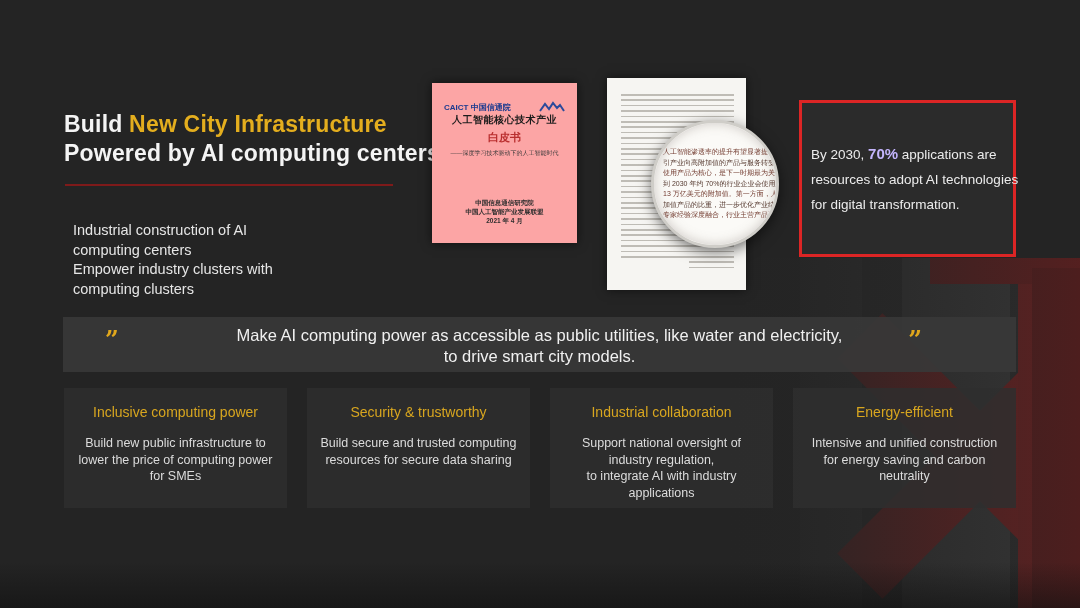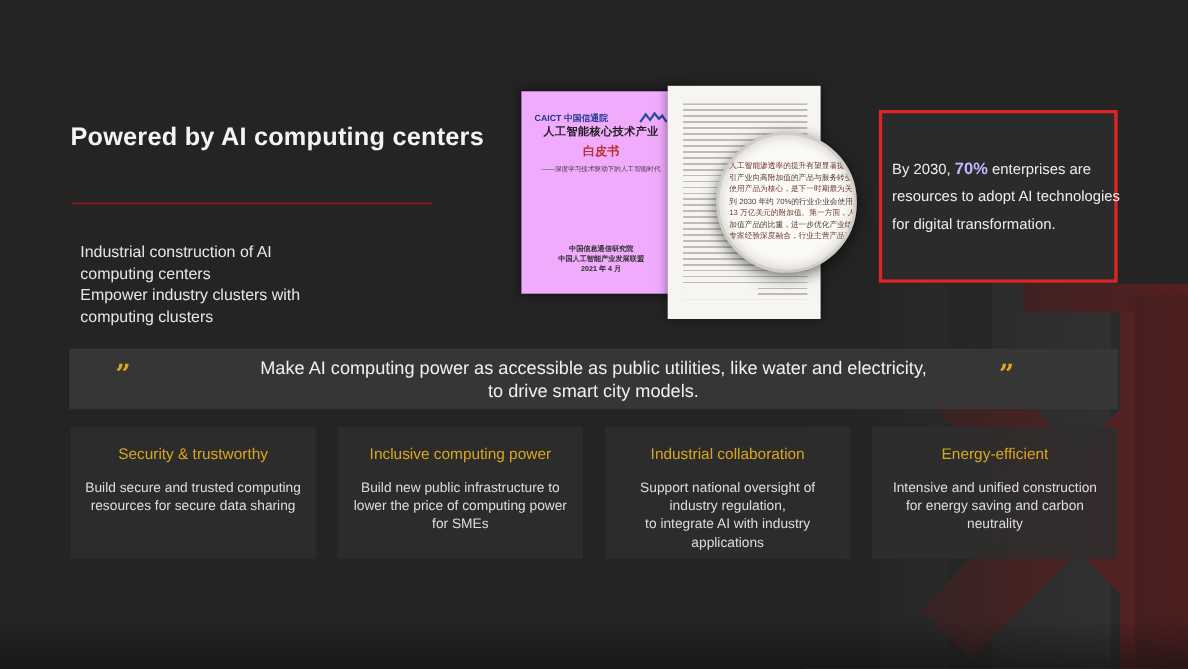--- a/index.html
+++ b/index.html
@@ -26,22 +26,22 @@
     background:linear-gradient(180deg,rgba(18,18,18,0) 0%,rgba(14,14,14,.55) 100%);}
   
   .title{position:absolute;left:64px;top:110px;z-index:2;}
   .t1,.t2{font-size:23px;font-weight:bold;line-height:29px;color:#f4f4f4;letter-spacing:.2px;}
   .gold{color:#e4ae1e;}
   .divider{position:absolute;left:1px;top:74px;width:328px;height:2px;background:#7e1a1a;}
   
   .intro{position:absolute;left:73px;top:221px;width:238px;z-index:2;
     font-size:14.5px;line-height:19.5px;color:#e6e6e6;}
   
-  .cover{position:absolute;left:474px;top:83px;width:145px;height:184px;z-index:2;
-    background:#f0abfc;box-shadow:0 0 10px rgba(0,0,0,.6);color:#222;}
+  .cover{position:absolute;left:432px;top:83px;width:145px;height:160px;z-index:2;
+    background:#fca5a5;box-shadow:0 0 10px rgba(0,0,0,.6);color:#222;}
   .cover-logos{display:flex;justify-content:space-between;align-items:center;padding:18px 12px 0 12px;}
   .caict{font-size:8px;font-weight:bold;color:#1b3a8f;white-space:nowrap;}
   .aiia{width:26px;height:12px;}
   .cover-title{text-align:center;}
   .ct1{font-size:10px;font-weight:bold;color:#1c1c1c;letter-spacing:.5px;}
   .ct2{font-size:11px;font-weight:bold;color:#b92e2e;margin-top:3px;}
   .ct3{font-size:6px;color:#3a3a3a;margin-top:4px;}
   .cover-footer{position:absolute;left:0;right:0;bottom:18px;text-align:center;
     font-size:6.5px;line-height:9px;color:#2e2e2e;font-weight:bold;}
   
@@ -97,20 +97,21 @@
     <div class="red-frame"></div>
     <div class="x-leg a"></div>
     <div class="x-leg b"></div>
     <div class="red-strip2"></div>
     <div class="red-strip"></div>
     <div class="shade"></div>
   </div>
   <div class="bg-bottom"></div>
 
   <header class="title">
+    <div class="t1"><span>Build </span><span class="gold">New City Infrastructure</span></div>
     <div class="t2">Powered by AI computing centers</div>
     <div class="divider"></div>
   </header>
 
   <div class="intro">
     <div>Industrial construction of AI computing centers</div>
     <div>Empower industry clusters with computing clusters</div>
   </div>
 
   <div class="cover">
@@ -142,42 +143,42 @@
       <div class="mag-line">引产业向高附加值的产品与服务转变，一</div>
       <div class="mag-line">使用产品为核心，是下一时期最为关键的</div>
       <div class="mag-line">到 2030 年约 70%的行业企业会使用人工智能</div>
       <div class="mag-line">13 万亿美元的附加值。第一方面，人工智能</div>
       <div class="mag-line">加值产品的比重，进一步优化产业结构，人工</div>
       <div class="mag-line">专家经验深度融合，行业主营产品和运行方式</div>
     </div>
   </div>
 
   <div class="callout">
-    <div class="c-line"><span>By 2030, </span><span class="stat">70%</span><span> enterprises are</span></div>
+    <div class="c-line"><span>By 2030, </span><span class="stat">70%</span><span> applications are</span></div>
     <div class="c-line">resources to adopt AI technologies</div>
     <div class="c-line">for digital transformation.</div>
   </div>
 
   <div class="quote">
     <span class="qmark left">”</span>
     <div class="qtext">
       <div>Make AI computing power as accessible as public utilities, like water and electricity,</div>
       <div>to drive smart city models.</div>
     </div>
     <span class="qmark right">”</span>
   </div>
 
   <div class="features">
     <div class="feature">
+      <div class="f-title">Inclusive computing power</div>
+      <div class="f-body">Build new public infrastructure to lower the price of computing power for SMEs</div>
+    </div>
+    <div class="feature">
       <div class="f-title">Security &amp; trustworthy</div>
       <div class="f-body">Build secure and trusted computing resources for secure data sharing</div>
-    </div>
-    <div class="feature">
-      <div class="f-title">Inclusive computing power</div>
-      <div class="f-body">Build new public infrastructure to lower the price of computing power for SMEs</div>
     </div>
     <div class="feature">
       <div class="f-title">Industrial collaboration</div>
       <div class="f-body">Support national oversight of industry regulation,
 to integrate AI with industry applications</div>
     </div>
     <div class="feature">
       <div class="f-title">Energy-efficient</div>
       <div class="f-body">Intensive and unified construction for energy saving and carbon neutrality</div>
     </div>

